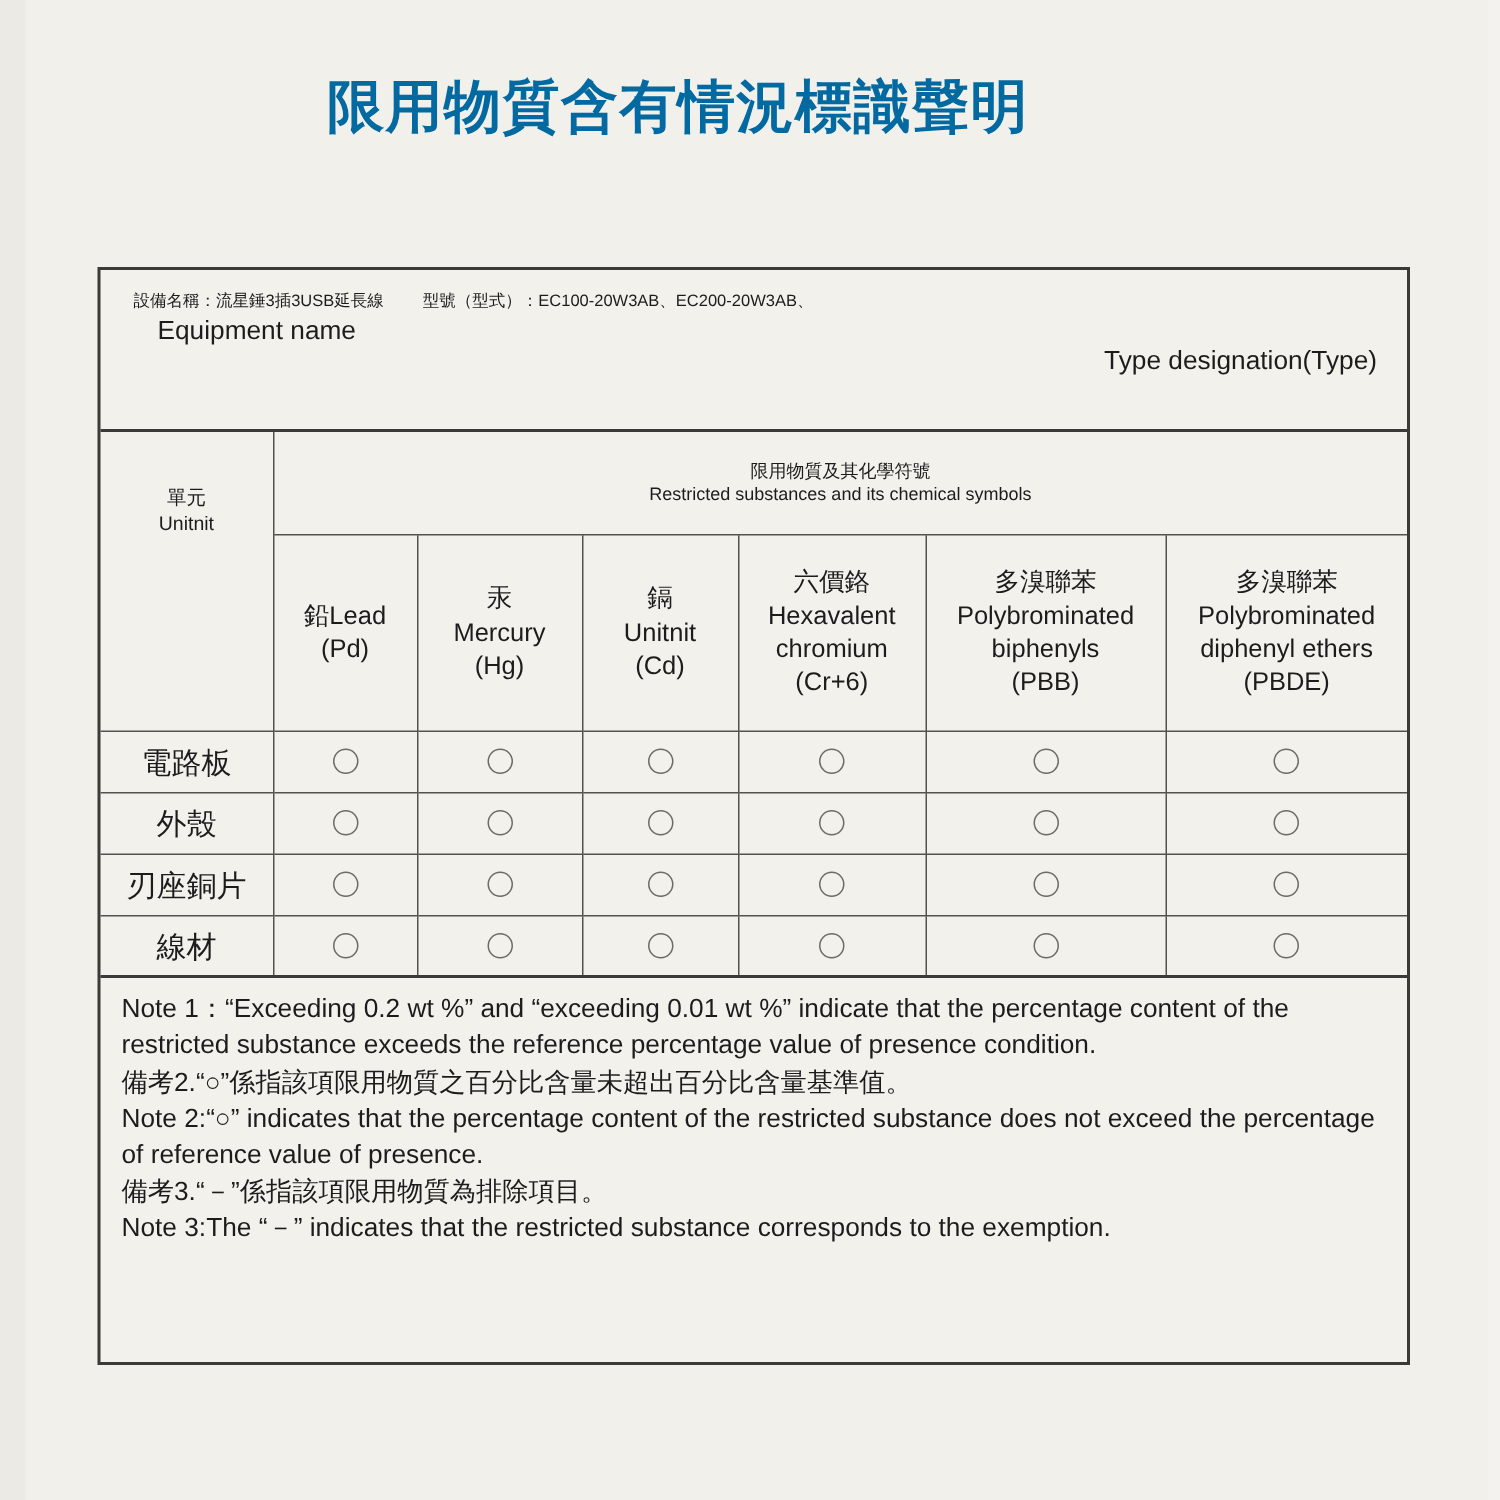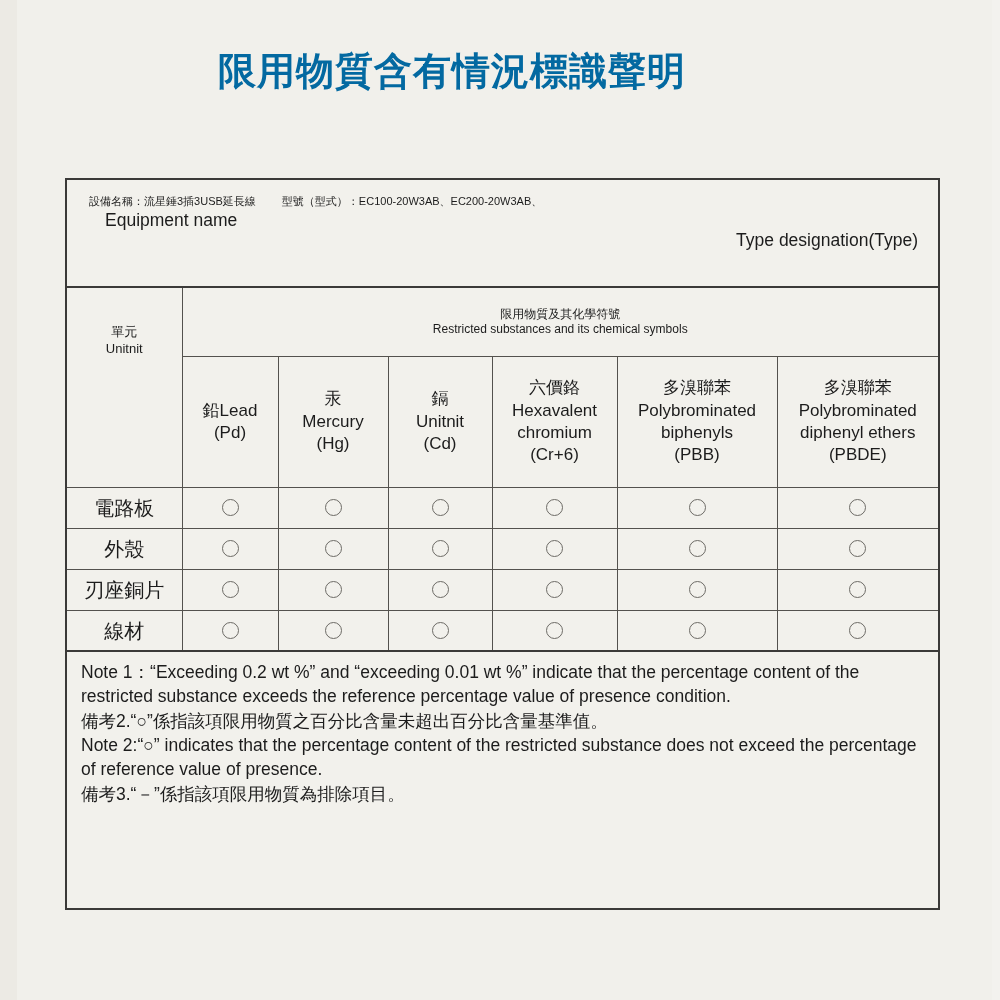--- a/index.html
+++ b/index.html
@@ -309,16 +309,17 @@
         <td class="mark-cell no-right"><span class="circle-mark"></span></td>
       </tr>
     </tbody>
       </table>
 
     <div class="notes">
       <p class="note-p">Note 1：“Exceeding 0.2 wt %” and “exceeding 0.01 wt %” indicate that the percentage content of the restricted substance exceeds the reference percentage value of presence condition.</p>
       <p class="note-p note-cn">備考2.“○”係指該項限用物質之百分比含量未超出百分比含量基準值。</p>
       <p class="note-p">Note 2:“○” indicates that the percentage content of the restricted substance does not exceed the percentage of reference value of presence.</p>
       <p class="note-p note-cn">備考3.“－”係指該項限用物質為排除項目。</p>
+      <p class="note-p">Note 3:The “－” indicates that the restricted substance corresponds to the exemption.</p>
     </div>
 
   </div>
 </div>
 
 </body></html>

